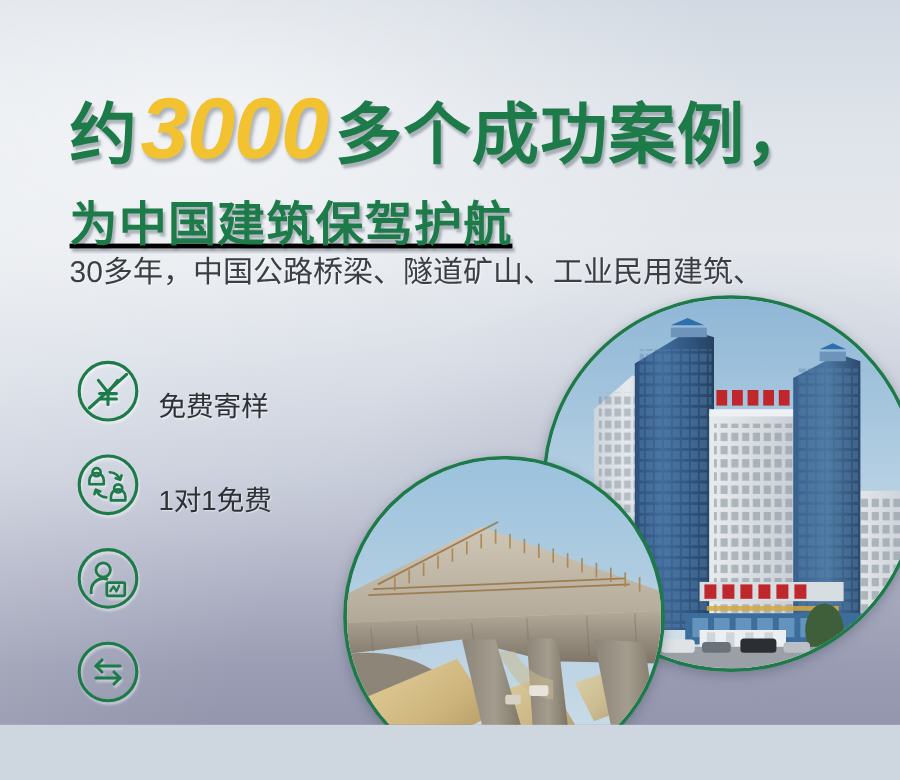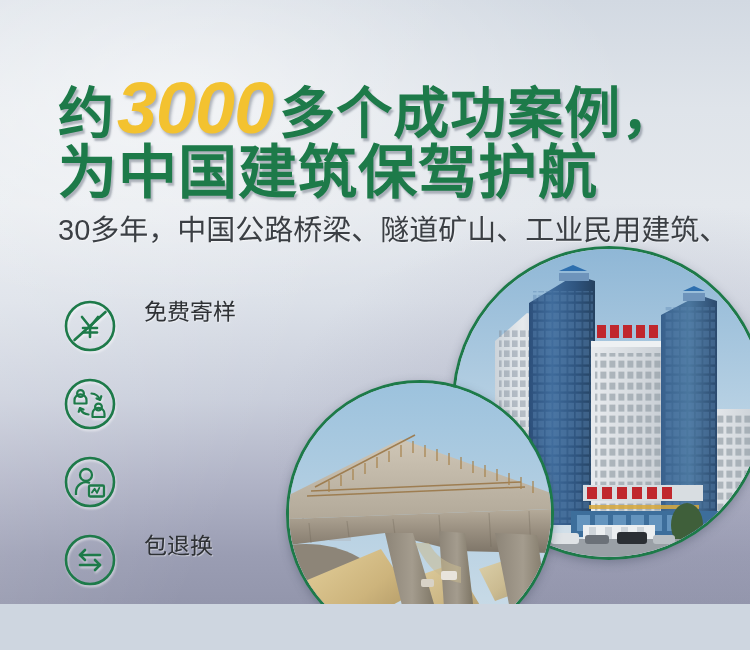--- a/index.html
+++ b/index.html
@@ -33,48 +33,47 @@
   }
   #content{position:absolute;inset:0;}
 
   
   .headline{
     position:absolute;left:58px;top:72px;
     line-height:1.0;white-space:nowrap;
   }
   .hl-line{display:block;}
   .hl1{font-size:56px;}
-  .hl2{font-size:59px;margin-top:0;}
+  .hl2{font-size:40px;margin-top:24px;text-decoration:underline;}
   .green-txt{
     color:#1d7a49;font-weight:bold;
     text-shadow:2px 3px 2px rgba(90,100,115,.45);
     letter-spacing:1px;
   }
   .num-txt{
     color:#f3c230;font-weight:bold;font-style:italic;
     font-size:72px;letter-spacing:-1px;
     text-shadow:2px 3px 3px rgba(90,100,115,.45);
     margin:0 6px 0 2px;
   }
 
   
   .subtitle{
     position:absolute;left:58px;top:210px;
-    color:#3b3f44;font-size:29px;line-height:1.42;
+    color:#3b3f44;font-size:25px;line-height:1.42;
     font-weight:500;white-space:nowrap;
     text-shadow:1px 1px 1px rgba(255,255,255,.55);
   }
   .sub-line{display:block;}
 
   
   .features{position:absolute;left:62px;top:298px;}
   .feature{
-    display:flex;align-items:flex-start;
+    display:flex;align-items:flex-end;
     margin-bottom:22px;
-    gap:12px;
   }
   .feature .fi{
     width:56px;height:56px;flex:0 0 56px;margin-right:14px;
     display:block;
     filter:drop-shadow(1px 2px 1px rgba(255,255,255,.5));
   }
   .ftxt{
     color:#2e3135;font-size:23px;line-height:1.25;
     font-weight:500;white-space:nowrap;
     text-shadow:1px 1px 1px rgba(255,255,255,.5);
@@ -144,20 +143,21 @@
             <path d="M30.5 41 v-3.2 a6 6 0 0 1 12 0 v3.2 z"></path>
           </g>
           <g fill="none" stroke="#1d7a49" stroke-width="2.2" stroke-linecap="round" stroke-linejoin="round">
             <path d="M29.5 17.5 a10 10 0 0 1 8.5 6"></path>
             <path d="M34.5 22.5 l3.6 1.4 1.2 -3.7"></path>
             <path d="M26.5 38.5 a10 10 0 0 1 -8.5 -6"></path>
             <path d="M21.5 33.5 l-3.6 -1.4 -1.2 3.7"></path>
           </g>
         </svg>
         <div class="ftxt">
+          <span>1对1免费</span>
         </div>
       </div>
 
       <div class="feature">
         <svg class="fi" viewBox="0 0 56 56">
           <circle cx="28" cy="28" r="24" fill="none" stroke="#1d7a49" stroke-width="2.6"></circle>
           <g fill="none" stroke="#1d7a49" stroke-width="2.3" stroke-linejoin="round">
             <circle cx="24" cy="21" r="6"></circle>
             <path d="M14 41 v-3 a10 10 0 0 1 14 -9"></path>
             <rect x="27" y="31.5" width="15" height="11" rx="1.2"></rect>
@@ -170,21 +170,20 @@
         <svg class="fi" viewBox="0 0 56 56">
           <circle cx="28" cy="28" r="24" fill="none" stroke="#1d7a49" stroke-width="2.6"></circle>
           <g fill="none" stroke="#1d7a49" stroke-width="2.6" stroke-linecap="round" stroke-linejoin="round">
             <path d="M38 23 H18"></path>
             <path d="M23 18 L18 23 L23 28"></path>
             <path d="M18 33 H38"></path>
             <path d="M33 28 L38 33 L33 38"></path>
           </g>
         </svg>
         <div class="ftxt">
-          <span>包退换</span>
         </div>
       </div>
 
     </div>
 
     <div class="photo" id="photo-building">
       <svg viewBox="0 0 308 308" preserveAspectRatio="xMidYMid slice">
         <defs>
           <linearGradient id="skyB" x1="0" y1="0" x2="0" y2="1">
             <stop offset="0%" stop-color="#8fb7d6"></stop>

